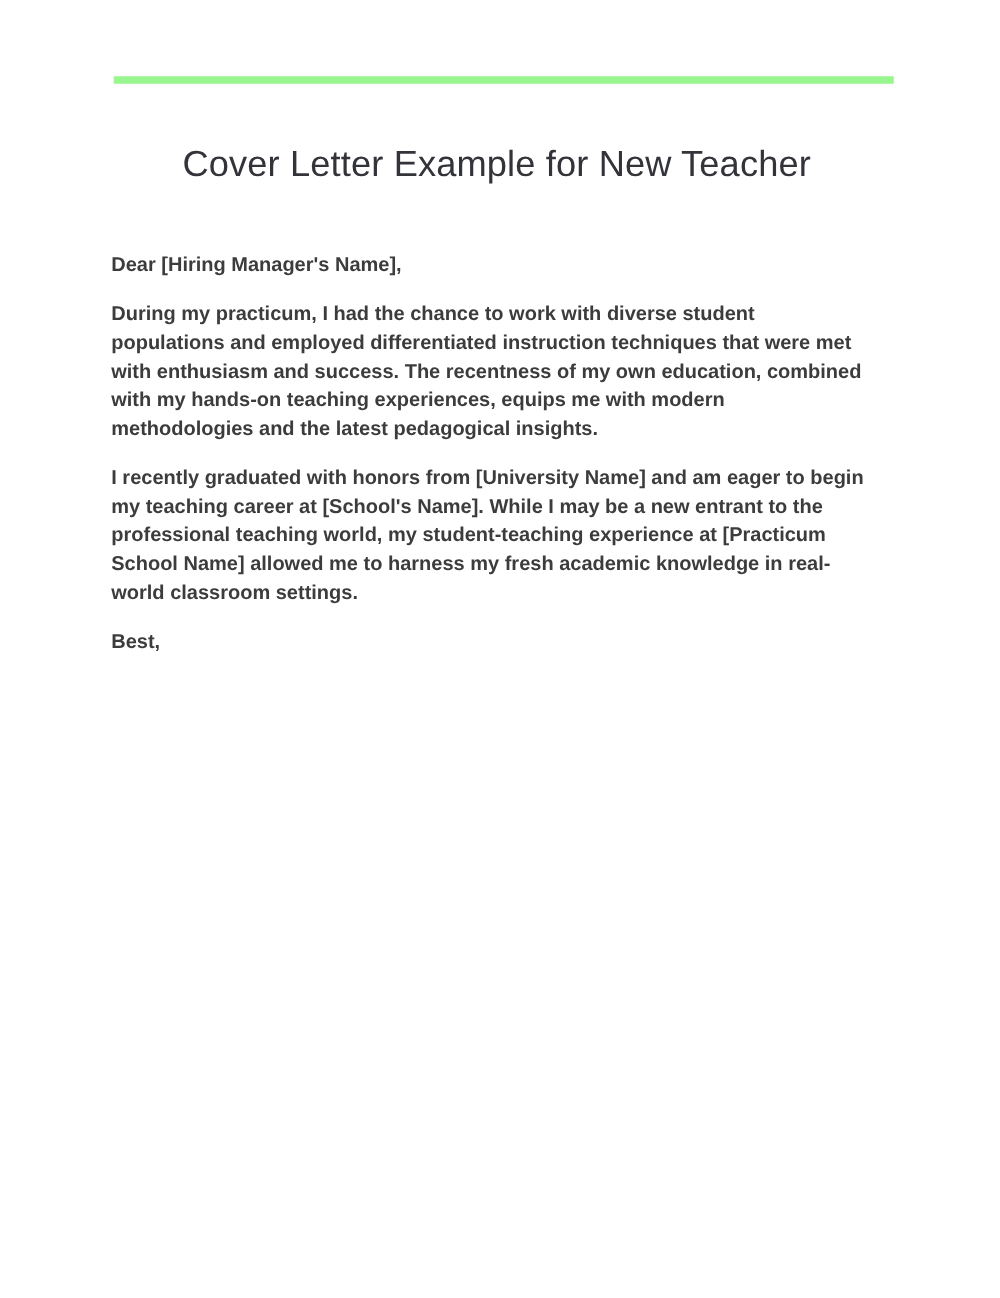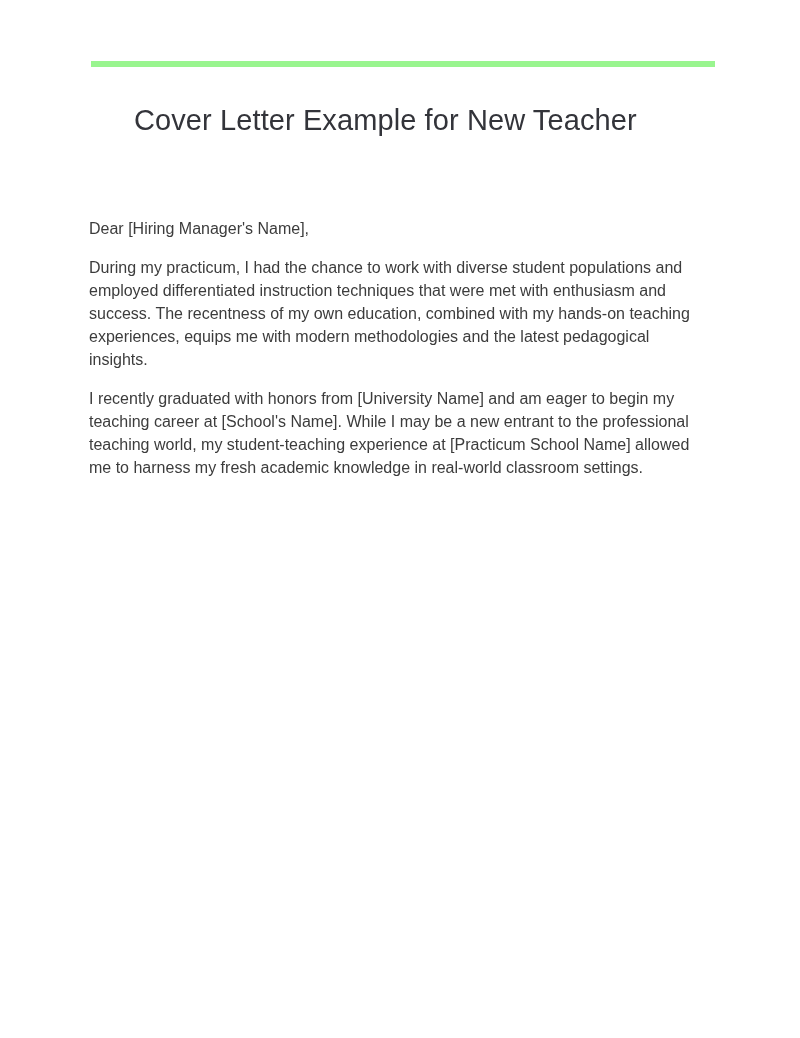--- a/index.html
+++ b/index.html
@@ -20,44 +20,46 @@
       left: 91px;
       top: 61px;
       width: 624px;
       height: 6px;
       background: #99f58f;
     }
     .title {
       position: absolute;
       left: 134px;
       top: 104px;
-      margin: 0;
+      margin: 12px;
       font-size: 29px;
       font-weight: 400;
       color: #33343a;
       letter-spacing: 0.1px;
       white-space: nowrap;
     }
     .letter {
       position: absolute;
       left: 89px;
       top: 201px;
       width: 606px;
       font-size: 16px;
       line-height: 23px;
       color: #3c3c3c;
     }
     .letter p {
-      margin: 16px 0 16px 0;
+      margin: 0 0 16px 0;
+      font-weight: bold;
     }
   </style>
 </head>
 <body>
 
 <div class="accent-bar"></div>
 
 <h1 class="title">Cover Letter Example for New Teacher</h1>
 
 <div class="letter">
   <p>Dear [Hiring Manager's Name],</p>
   <p>During my practicum, I had the chance to work with diverse student populations and employed differentiated instruction techniques that were met with enthusiasm and success. The recentness of my own education, combined with my hands-on teaching experiences, equips me with modern methodologies and the latest pedagogical insights.</p>
   <p>I recently graduated with honors from [University Name] and am eager to begin my teaching career at [School's Name]. While I may be a new entrant to the professional teaching world, my student-teaching experience at [Practicum School Name] allowed me to harness my fresh academic knowledge in real-world classroom settings.</p>
+  <p>Best,</p>
 </div>
 
 </body></html>

